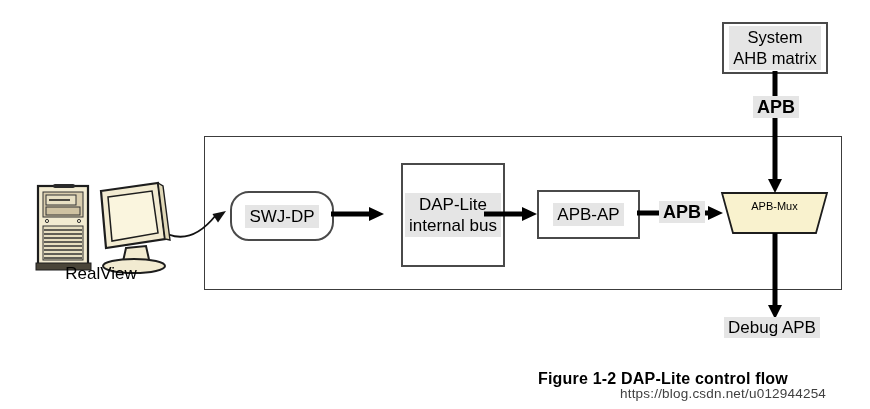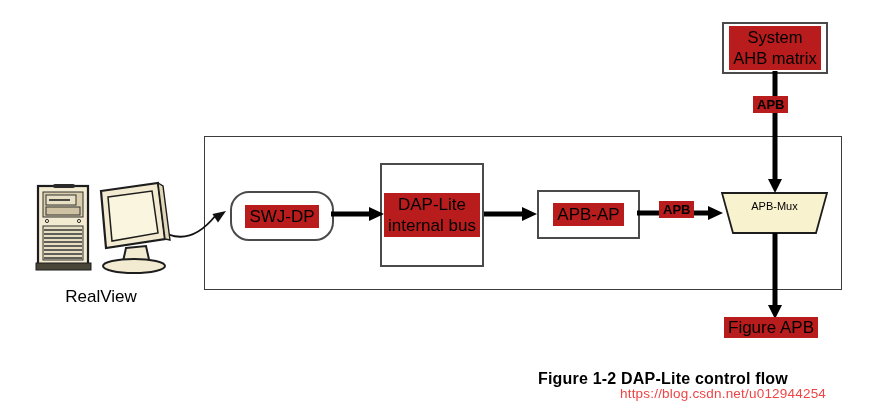--- a/index.html
+++ b/index.html
@@ -9,47 +9,47 @@
   }
   .outer-rect{
     position:absolute;left:204px;top:136px;width:636px;height:152px;
     border:1.5px solid #3c3c3c;background:transparent;z-index:1;
   }
   .node{
     position:absolute;background:#ffffff;border:2px solid #4a4a4a;
     display:flex;align-items:center;justify-content:center;
     font-size:17px;line-height:21px;text-align:center;z-index:1;
   }
-  .hl{background:#b91c1c;padding:1px 4px;}
+  .hl{background:#e5e5e5;padding:1px 4px;}
   .multiline{white-space:pre-line;}
   .node-swj{left:230px;top:191px;width:100px;height:46px;border-radius:19px;}
-  .node-dap{left:380px;top:163px;width:100px;height:100px;}
+  .node-dap{left:401px;top:163px;width:100px;height:100px;}
   .node-apbap{left:537px;top:190px;width:99px;height:45px;}
   .node-ahb{left:722px;top:22px;width:102px;height:48px;font-size:16.5px;}
   .overlay{position:absolute;left:0;top:0;width:870px;height:409px;z-index:2;pointer-events:none;}
   .edge-label{
-    position:absolute;z-index:3;font-size:13px;font-weight:bold;
+    position:absolute;z-index:3;font-size:18px;font-weight:bold;
   }
   .label-apb-top{left:753px;top:97px;}
   .label-apb-mid{left:659px;top:202px;}
   .label-debug{left:724px;top:318px;font-weight:normal;font-size:17px;z-index:3;position:absolute;}
   .label-mux{
     position:absolute;left:722px;top:200px;width:105px;text-align:center;
     font-size:11px;z-index:3;
   }
   .label-realview{
-    position:absolute;left:58px;top:287px;width:86px;text-align:center;
+    position:absolute;left:58px;top:264px;width:86px;text-align:center;
     font-size:17px;z-index:3;
   }
   .caption{
     position:absolute;left:538px;top:370px;font-size:16px;font-weight:bold;z-index:3;
     letter-spacing:0.2px;
   }
   .watermark{
-    position:absolute;left:620px;top:386px;font-size:13.5px;color:#ef4444;z-index:4;
+    position:absolute;left:620px;top:386px;font-size:13.5px;color:#404040;z-index:4;
     letter-spacing:0.2px;
   }
 </style>
 </head>
 <body>
 
 <div class="stage">
 
   <div class="outer-rect"></div>
 
@@ -139,21 +139,21 @@
     <span>APB-Mux</span>
   </div>
 
   <div class="edge-label label-apb-top">
     <span class="hl">APB</span>
   </div>
   <div class="edge-label label-apb-mid">
     <span class="hl">APB</span>
   </div>
   <div class="label-debug">
-    <span class="hl">Figure APB</span>
+    <span class="hl">Debug APB</span>
   </div>
 
   <div class="label-realview">
     <span>RealView</span>
   </div>
 
   <div class="caption">Figure 1-2 DAP-Lite control flow</div>
   <div class="watermark">https://blog.csdn.net/u012944254</div>
 
 </div>

